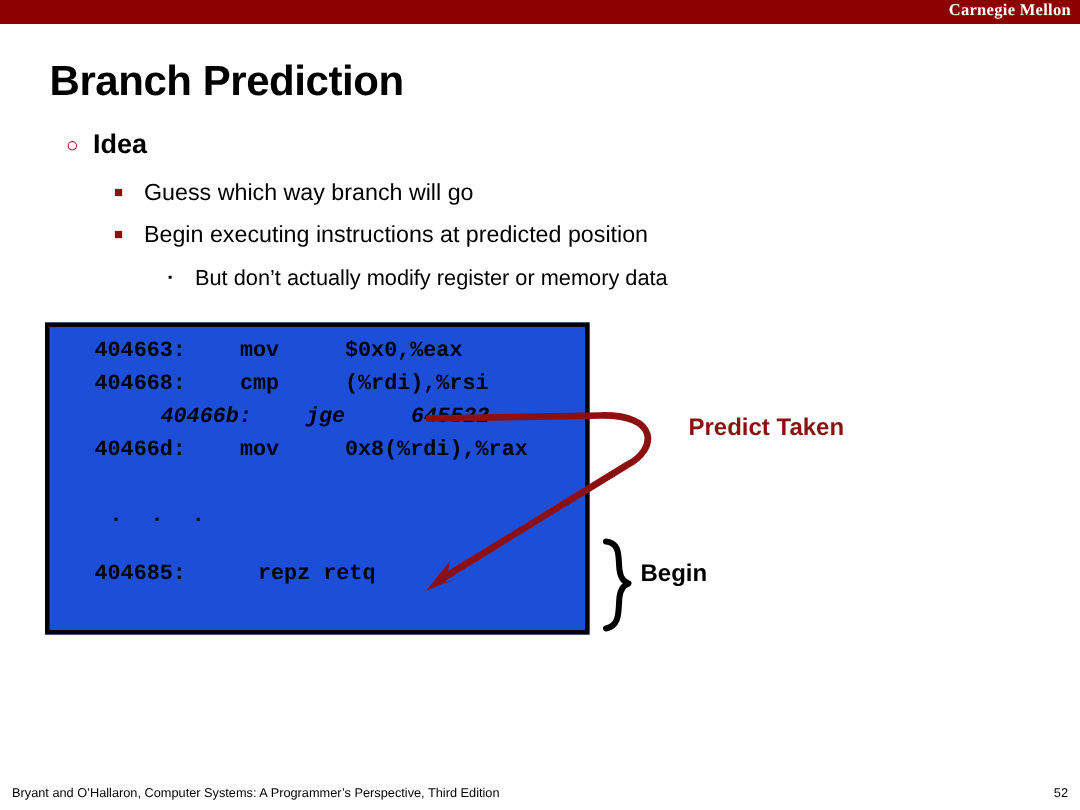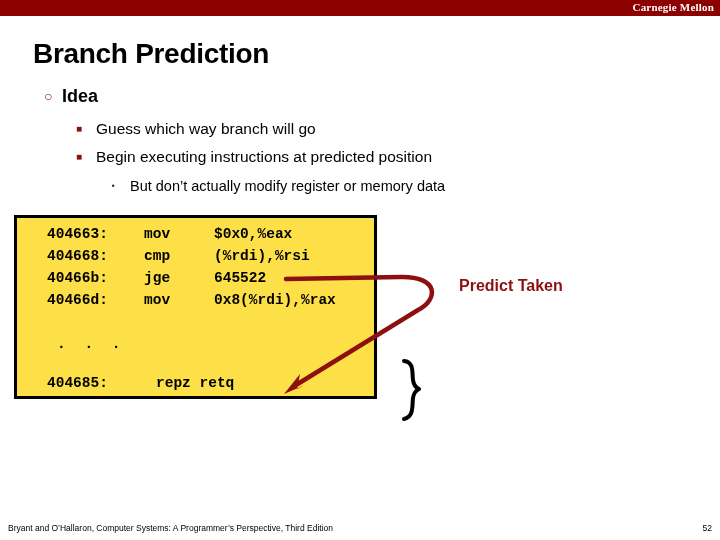--- a/index.html
+++ b/index.html
@@ -87,37 +87,39 @@
     display: inline-block;
     width: 18px;
     color: #000000;
     font-size: 8px;
     vertical-align: 3px;
   }
 
   
   #code-box {
     position: absolute;
-    left: 14px;
+    left: 30px;
     top: 215px;
     width: 363px;
-    height: 184px;
-    background: #fde047;
+    height: 208px;
+    background: #1d4ed8;
     border: 3px solid #000000;
     box-sizing: border-box;
   }
   .code-line {
     position: absolute;
     font-family: "Liberation Mono", "DejaVu Sans Mono", monospace;
     font-size: 14.5px;
     font-weight: bold;
     color: #000000;
     white-space: pre;
   }
   .code-line.italic {
+    font-style: italic;
+    margin-left: 44px;
   }
   .col-addr { left: 30px; }
   .col-mn   { left: 127px; }
   .col-ops  { left: 197px; }
   .code-dots {
     position: absolute;
     left: 40px;
     font-family: "Liberation Mono", "DejaVu Sans Mono", monospace;
     font-size: 14.5px;
     font-weight: bold;
@@ -220,16 +222,17 @@
 <svg id="arrow-overlay" viewBox="0 0 720 540" xmlns="http://www.w3.org/2000/svg">
 
   <path d="M 286 279 L 400 277 C 440 276 438 300 418 310 L 296 385" fill="none" stroke="#8C1010" stroke-width="4.5" stroke-linecap="round"></path>
   <polygon points="284,394 300,374 297,389 305,385" fill="#8C1010"></polygon>
 
   <path d="M 404 361 C 414 362 412 372 413 380 C 414 387 417 388 419 389 C 417 390 414 391 413 398 C 412 406 414 417 404 419" fill="none" stroke="#000000" stroke-width="4" stroke-linecap="round" stroke-linejoin="round"></path>
 </svg>
 
 <div id="predict-taken-label">Predict Taken</div>
 <div id="begin-execution-label">
+  <div>Begin</div>
 </div>
 
 <div id="footer-citation">Bryant and O’Hallaron, Computer Systems: A Programmer’s Perspective, Third Edition</div>
 <div id="footer-pagenum">52</div>
 
 </body></html>

